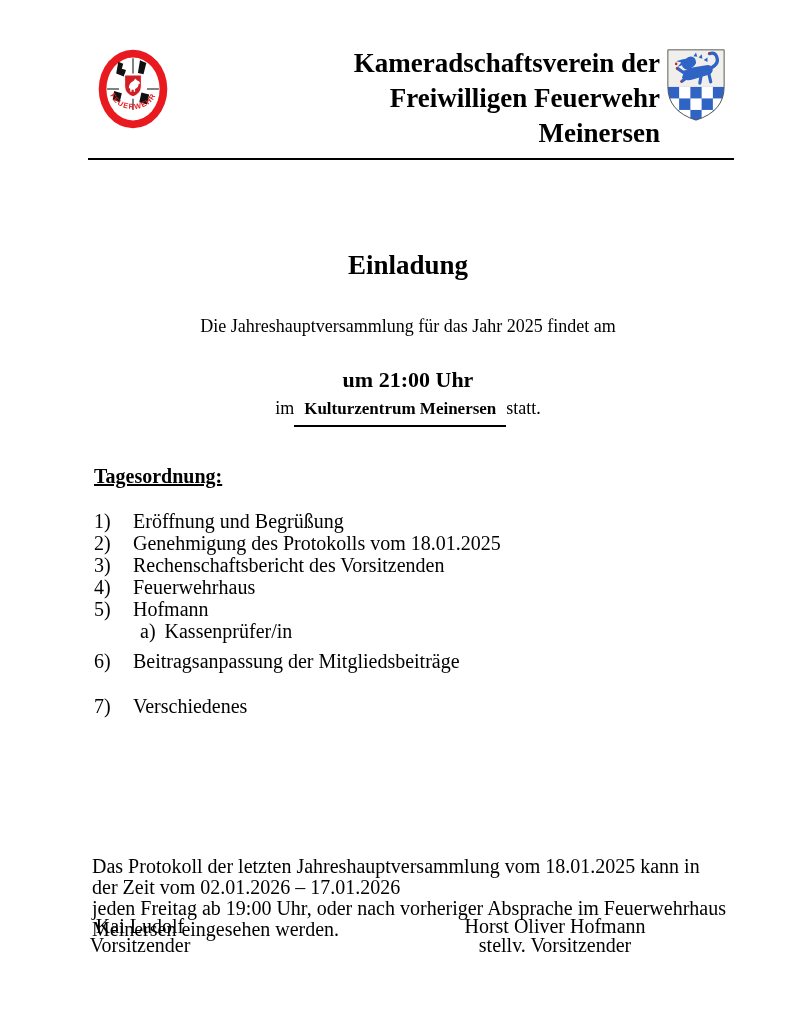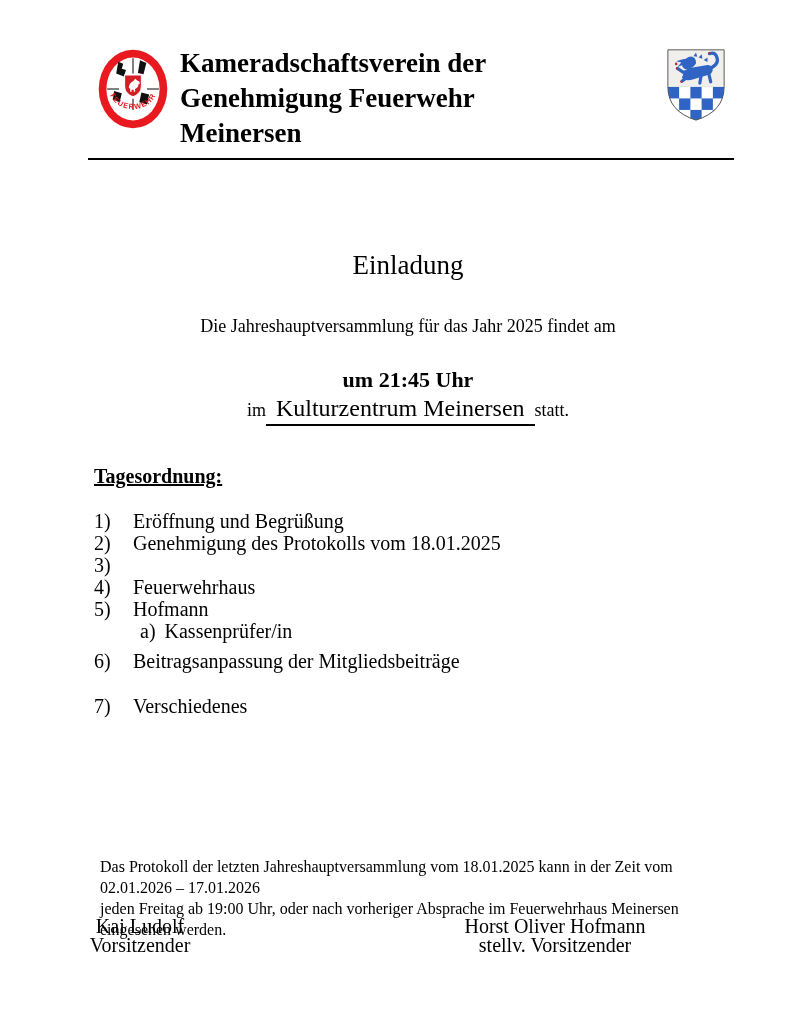--- a/index.html
+++ b/index.html
@@ -19,21 +19,21 @@
   
   .logo-left {
     position: absolute;
     left: 98px; top: 48px;
     width: 70px; height: 82px;
   }
   .doc-title {
     position: absolute;
     left: 180px; top: 46px;
     width: 480px;
-    text-align: left;
+    text-align: right;
     font-size: 27px;
     font-weight: bold;
     line-height: 35px;
   }
   .logo-right {
     position: absolute;
     left: 664px; top: 46px;
     width: 64px; height: 78px;
   }
   .header-rule {
@@ -45,29 +45,29 @@
   
   .centercol {
     position: absolute;
     left: 84px;
     width: 648px;
     text-align: center;
   }
   .heading {
     top: 250px;
     font-size: 27px;
-    font-weight: normal;
+    font-weight: bold;
   }
   .intro   { top: 316px; font-size: 18px; }
   .ev-date { top: 340px; font-size: 22px; font-weight: bold; }
   .ev-time { top: 367px; font-size: 22px; font-weight: bold; }
   .ev-loc  { top: 393px; font-size: 18px; line-height: 30px; }
   .loc-name {
-    font-size: 24px;
-    font-weight: normal;
+    font-size: 17px;
+    font-weight: bold;
     display: inline-block;
     padding: 0 10px 1px 10px;
     border-bottom: 2.5px solid #000;
   }
   
   .agenda-heading {
     position: absolute;
     left: 94px; top: 465px;
     font-size: 20px;
     font-weight: bold;
@@ -84,23 +84,22 @@
   .agenda-row .num { width: 39px; flex: 0 0 39px; }
   .agenda-row.sub { padding-left: 46px; }
   .agenda-row.sub .subnum { margin-right: 9px; }
   .agenda-row.gap-sm { margin-top: 8px; }
   .agenda-row.gap-lg { margin-top: 23px; }
   
   .note {
     position: absolute;
     left: 92px; top: 856px;
     width: 636px;
-    font-size: 16px;
+    font-size: 20px;
     line-height: 21px;
-    margin-left: 8px;
   }
   
   .sig {
     position: absolute;
     top: 917px;
     font-size: 20px;
     line-height: 19px;
     text-align: center;
   }
   .sig-left  { left: 65px;  width: 150px; }
@@ -138,21 +137,21 @@
       <path d="M44,56 q1,-7 6,-9 q2,-1 3,-4 l3,3 q4,1 4,4 l-2,1 q0,5 -5,7 l0,4 -2,0 0,-3 -3,0 0,3 -2,0 0,-4 z" fill="#ffffff"></path>
       <path id="fwcurve" d="M15,58 C20,96 80,96 85,58" fill="none"></path>
       <text class="fw-text">
         <textPath href="#fwcurve" startOffset="50%" text-anchor="middle">FEUERWEHR</textPath>
       </text>
     </svg>
   </div>
 
   <div class="doc-title">
     <div>Kameradschaftsverein der</div>
-    <div>Genehmigung Feuerwehr</div>
+    <div>Freiwilligen Feuerwehr</div>
     <div>Meinersen</div>
   </div>
 
   <div class="logo-right">
     <svg viewBox="0 0 100 122" width="64" height="78">
       <defs>
         <clipPath id="shieldclip">
           <path d="M6,6 H94 V64 Q94,102 50,116 Q6,102 6,64 Z"></path>
         </clipPath>
       </defs>
@@ -190,37 +189,38 @@
         </g>
       </g>
       <path d="M6,6 H94 V64 Q94,102 50,116 Q6,102 6,64 Z" fill="none" stroke="#555555" stroke-width="1.5"></path>
     </svg>
   </div>
 
   <div class="header-rule"></div>
 
   <div class="centercol heading">Einladung</div>
   <div class="centercol intro">Die Jahreshauptversammlung für das Jahr 2025 findet am</div>
-  <div class="centercol ev-time">um 21:45 Uhr</div>
+  <div class="centercol ev-time">um 21:00 Uhr</div>
   <div class="centercol ev-loc">
     <span>im</span><span class="loc-name">Kulturzentrum Meinersen</span><span>statt.</span>
   </div>
 
   <div class="agenda-heading">Tagesordnung:</div>
   <div class="agenda">
     <div class="agenda-row">
       <span class="num">1)</span>
       <span>Eröffnung und Begrüßung</span>
     </div>
     <div class="agenda-row">
       <span class="num">2)</span>
       <span>Genehmigung des Protokolls vom 18.01.2025</span>
     </div>
     <div class="agenda-row">
       <span class="num">3)</span>
+      <span>Rechenschaftsbericht des Vorsitzenden</span>
     </div>
     <div class="agenda-row">
       <span class="num">4)</span>
       <span>Feuerwehrhaus</span>
     </div>
     <div class="agenda-row">
       <span class="num">5)</span>
       <span>Hofmann</span>
     </div>
     <div class="agenda-row sub">

